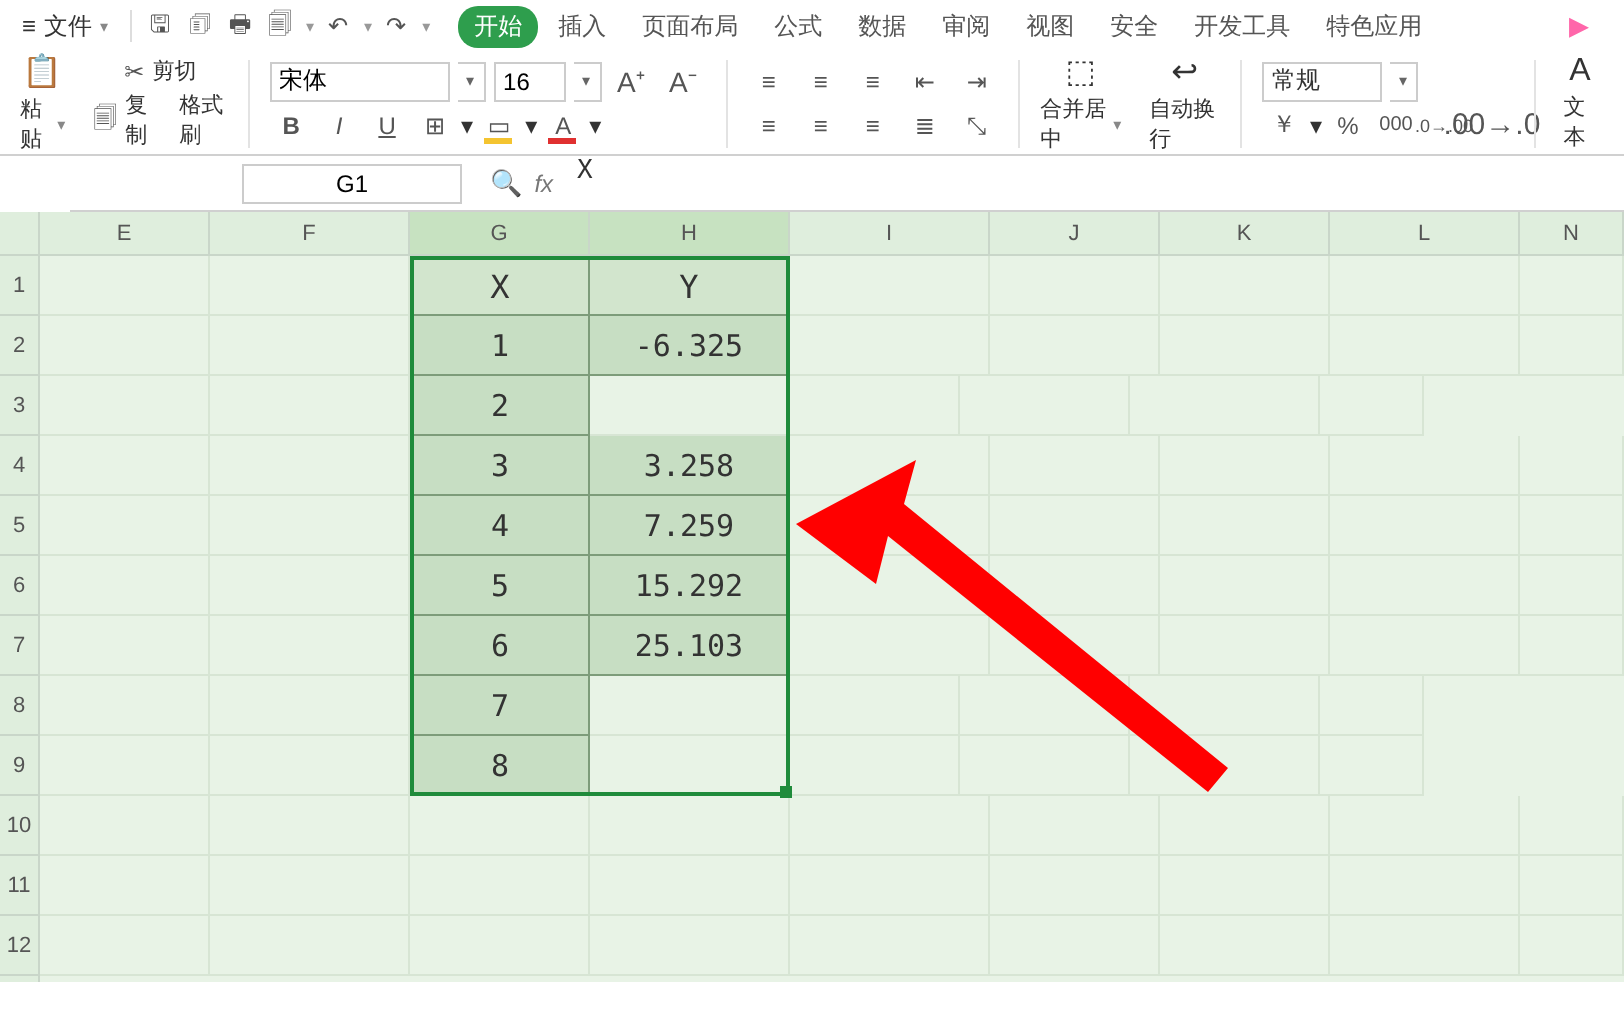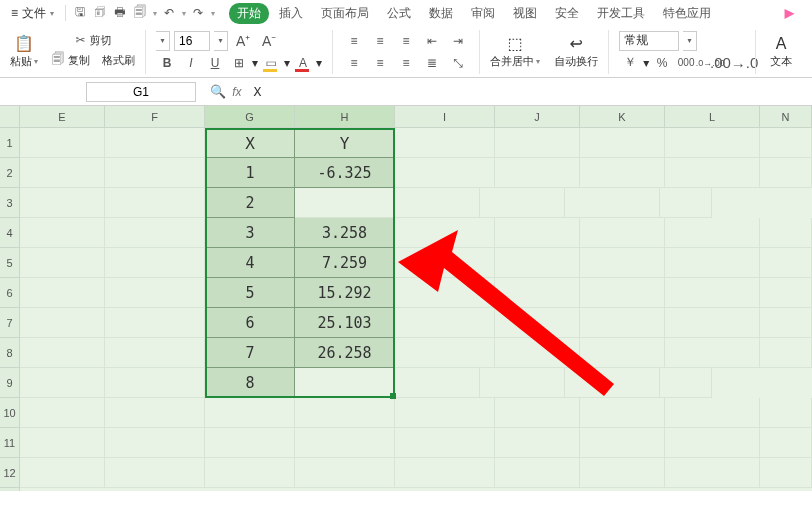--- a/index.html
+++ b/index.html
@@ -31,21 +31,21 @@
   .ribbon .wide-btn .lbl { font-size: 11px; display: flex; align-items: center; gap: 2px; }
   .ribbon .wide-btn .lbl .tri { font-size: 8px; color: #888; }
   .ribbon input.fontname, .ribbon input.fontsize { height: 20px; border: 1px solid #ccc; font-size: 12px; padding: 0 4px; }
   .ribbon input.fontname { width: 90px; }
   .ribbon input.fontsize { width: 36px; }
   .ribbon .dd-arrow { width: 14px; height: 20px; border: 1px solid #ccc; border-left: none; display: inline-flex; align-items: center; justify-content: center; font-size: 8px; color: #666; }
   .ribbon .numformat { width: 60px; height: 20px; border: 1px solid #ccc; font-size: 12px; padding: 0 4px; display: inline-flex; align-items: center; }
   .ribbon .btn-row2 { display: flex; align-items: center; gap: 2px; }
 
   
-  .fxbar { display: flex; align-items: center; height: 28px; border-bottom: 1px solid #d0d0d0; }
+  .fxbar { display: flex; height: 28px; border-bottom: 1px solid #d0d0d0; margin-left: 35px; }
   .fxbar .namebox-wrap { width: 204px; display: flex; align-items: center; justify-content: flex-end; padding-right: 8px; }
   .fxbar .namebox { width: 110px; height: 20px; border: 1px solid #ccc; padding: 0 4px; text-align: center; font-size: 12px; }
   .fxbar .fx-icons { display: flex; align-items: center; gap: 6px; padding: 0 6px; color: #777; }
   .fxbar .fx-icons .mag { font-size: 13px; }
   .fxbar .formula { flex: 1; padding: 0 6px; font-size: 13px; font-family: "SimSun", monospace; letter-spacing: 1px; }
 
   
   .grid-wrap { position: relative; display: flex; height: 385px; }
   .rowhdrs { width: 20px; background: #dfeedd; display: flex; flex-direction: column; border-right: 1px solid #c9d6c9; }
   .corner { height: 22px; border-bottom: 1px solid #c9d6c9; background: #dfeedd; }
@@ -140,20 +140,21 @@
       <span style="color:#555;">🗐</span>
       <span style="font-size:11px;">复制</span>
       <span style="width:4px;"></span>
       <span style="font-size:11px;">格式刷</span>
     </div>
   </div>
   <div class="vsep"></div>
 
   <div class="grp" style="align-items:flex-start;">
     <div class="grp-row">
+      <input class="fontname" value="宋体" style="">
       <span class="dd-arrow">▾</span>
       <input class="fontsize" value="16" style="">
       <span class="dd-arrow">▾</span>
       <span class="iconbtn" style="font-size:14px;">A⁺</span>
       <span class="iconbtn" style="font-size:14px;">A⁻</span>
     </div>
     <div class="btn-row2">
       <span class="iconbtn" style="font-weight:bold;">B</span>
       <span class="iconbtn" style="font-style:italic;">I</span>
       <span class="iconbtn" style="text-decoration:underline;">U</span>
@@ -340,21 +341,20 @@
         <div class="cell cw-I"></div>
           <div class="cell cw-J"></div>
           <div class="cell cw-K"></div>
           <div class="cell cw-L"></div>
           <div class="cell cw-N"></div>
       </div>
       <div class="row">
         <div class="cell cw-E"></div>
           <div class="cell cw-F"></div>
         <div class="cell cw-G tcell x left-edge">7</div>
-        <div class="cell cw-H tcell y">26.258</div>
         <div class="cell cw-I"></div>
           <div class="cell cw-J"></div>
           <div class="cell cw-K"></div>
           <div class="cell cw-L"></div>
           <div class="cell cw-N"></div>
       </div>
       <div class="row">
         <div class="cell cw-E"></div>
           <div class="cell cw-F"></div>
         <div class="cell cw-G tcell x left-edge">8</div>

